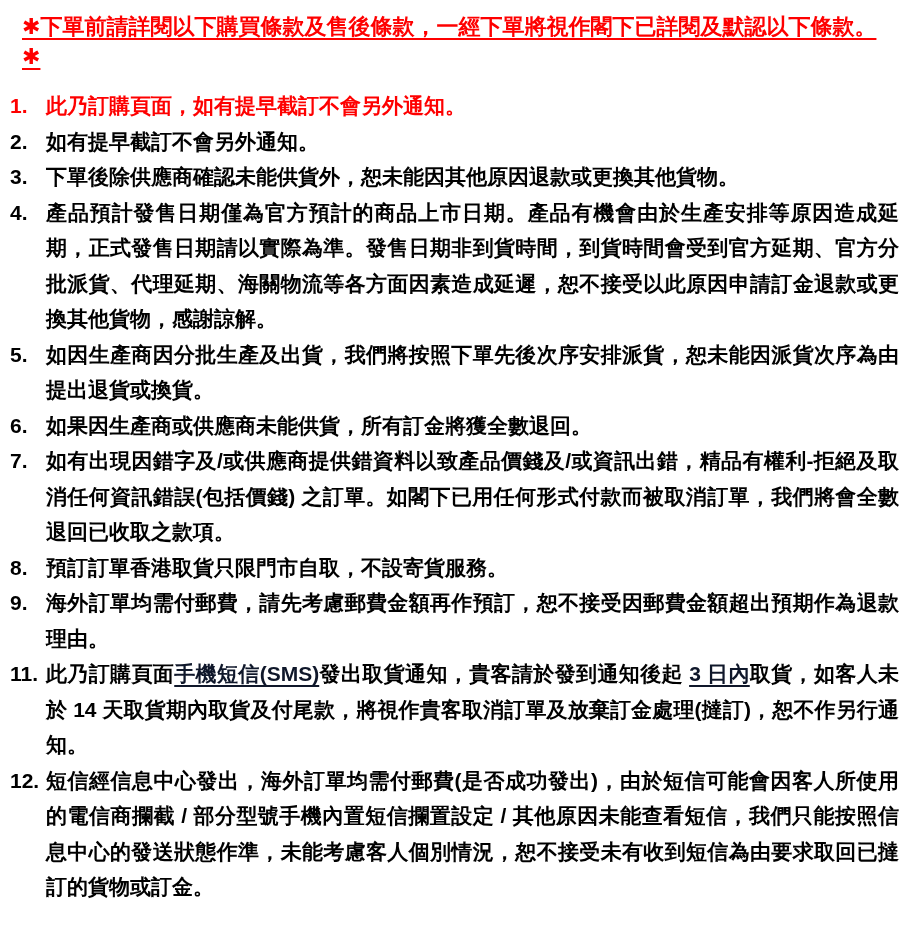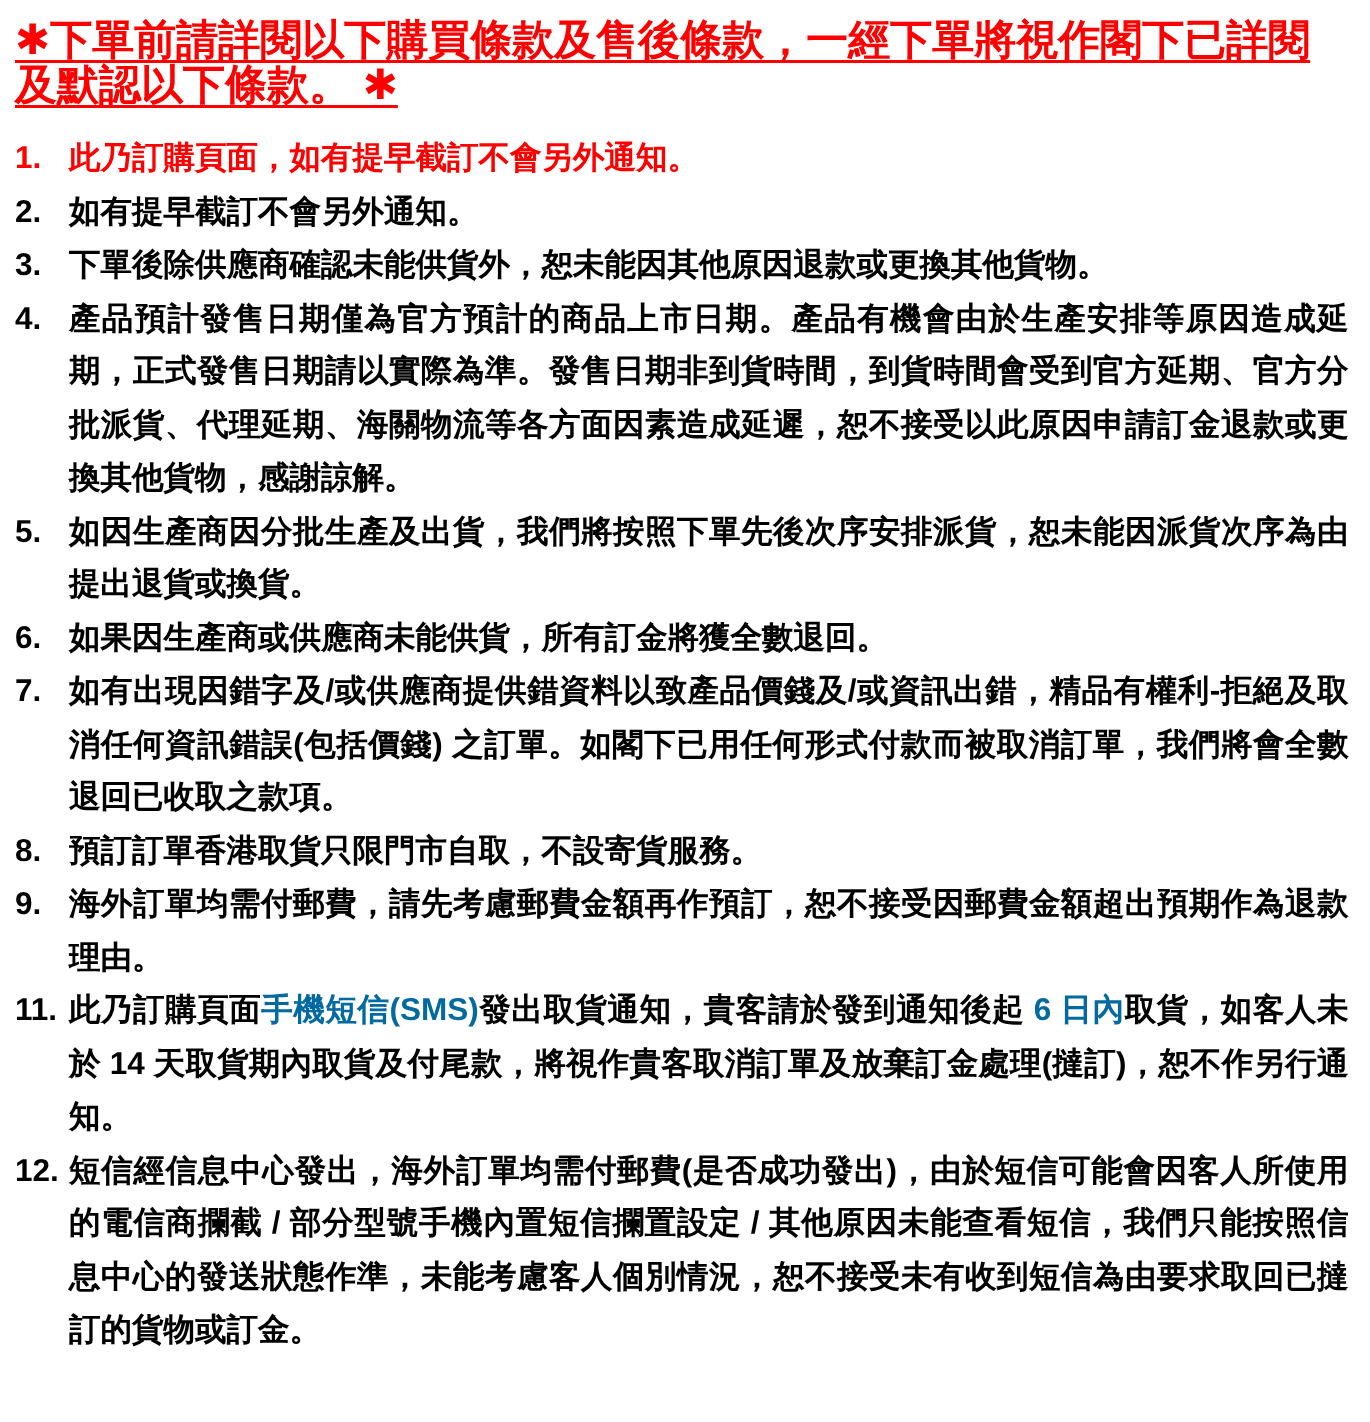--- a/index.html
+++ b/index.html
@@ -13,25 +13,25 @@
     overflow: hidden;
     font-family: "Liberation Sans", "DejaVu Sans", sans-serif;
     font-weight: bold;
     color: #000000;
   }
   .page {
     padding: 10px 14px 0 10px;
   }
   .notice {
     color: #fe0000;
-    font-size: 28px;
+    font-size: 22px;
     line-height: 30px;
     text-decoration: underline;
     text-underline-offset: 4px;
-    margin: 2px 0 0 0;
+    margin: 2px 0 0 12px;
   }
   .section-title {
     display: inline-block;
     font-size: 22px;
     line-height: 28px;
     text-decoration: underline;
     text-underline-offset: 4px;
     margin-top: 18px;
   }
   ol.terms {
@@ -48,21 +48,22 @@
   ol.terms .num {
     flex: 0 0 36px;
     white-space: nowrap;
   }
   ol.terms .body {
     flex: 1;
     text-align: justify;
   }
   li.red { color: #fe0000; }
   .hl {
-    color: #0369a1;
+    color: #0f172a;
+    text-decoration: underline;
     text-underline-offset: 4px;
   }
 </style>
 </head>
 <body>
 
 <div class="page">
   <div class="notice">✱下單前請詳閱以下購買條款及售後條款，一經下單將視作閣下已詳閱及默認以下條款。 ✱</div>
 
 
@@ -98,20 +99,20 @@
       <li>
         <span class="num">8.</span>
         <div class="body"><span>預訂訂單香港取貨只限門市自取，不設寄貨服務。</span></div>
       </li>
       <li>
         <span class="num">9.</span>
         <div class="body"><span>海外訂單均需付郵費，請先考慮郵費金額再作預訂，恕不接受因郵費金額超出預期作為退款理由。</span></div>
       </li>
       <li>
         <span class="num">11.</span>
-        <div class="body"><span>此乃訂購頁面</span><span class="hl">手機短信(SMS)</span><span>發出取貨通知，貴客請於發到通知後起 </span><span class="hl">6 日內</span><span>取貨，如客人未於 14 天取貨期內取貨及付尾款，將視作貴客取消訂單及放棄訂金處理(撻訂)，恕不作另行通知。</span></div>
+        <div class="body"><span>此乃訂購頁面</span><span class="hl">手機短信(SMS)</span><span>發出取貨通知，貴客請於發到通知後起 </span><span class="hl">3 日內</span><span>取貨，如客人未於 14 天取貨期內取貨及付尾款，將視作貴客取消訂單及放棄訂金處理(撻訂)，恕不作另行通知。</span></div>
       </li>
       <li>
         <span class="num">12.</span>
         <div class="body"><span>短信經信息中心發出，海外訂單均需付郵費(是否成功發出)，由於短信可能會因客人所使用的電信商攔截 / 部分型號手機內置短信攔置設定 / 其他原因未能查看短信，我們只能按照信息中心的發送狀態作準，未能考慮客人個別情況，恕不接受未有收到短信為由要求取回已撻訂的貨物或訂金。</span></div>
       </li>
     </ol>
 </div>
 
 </body></html>

